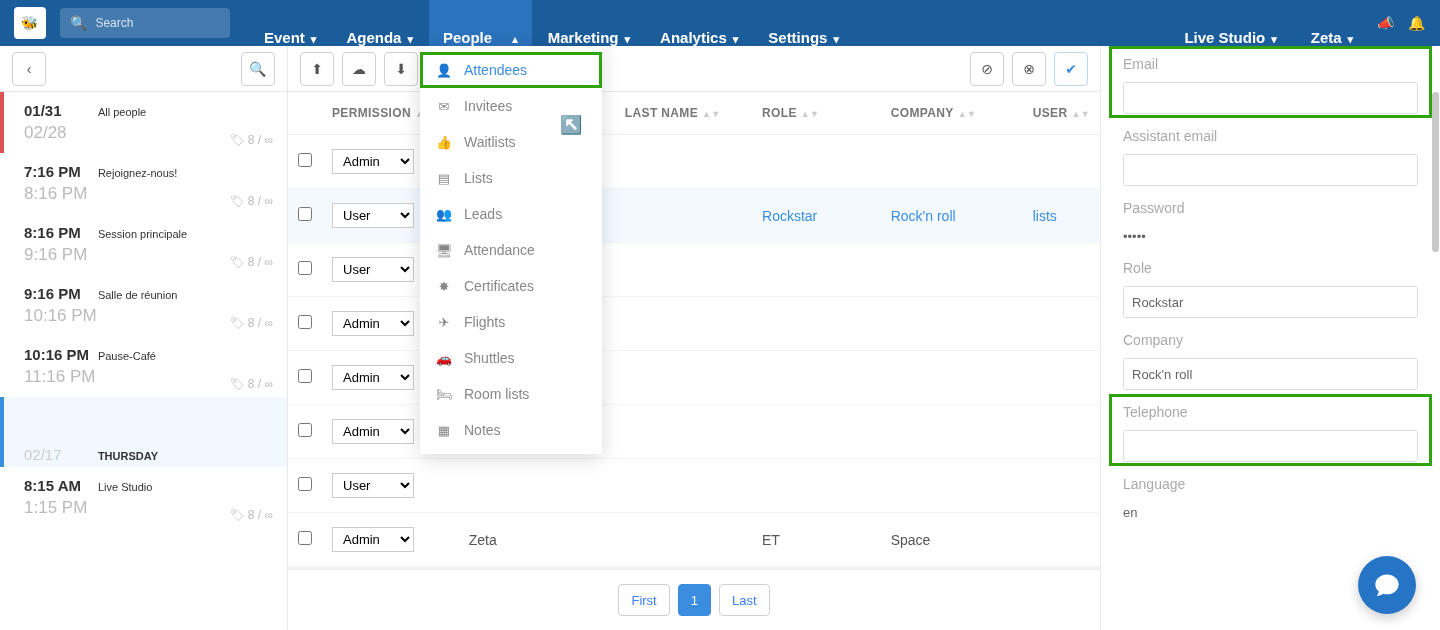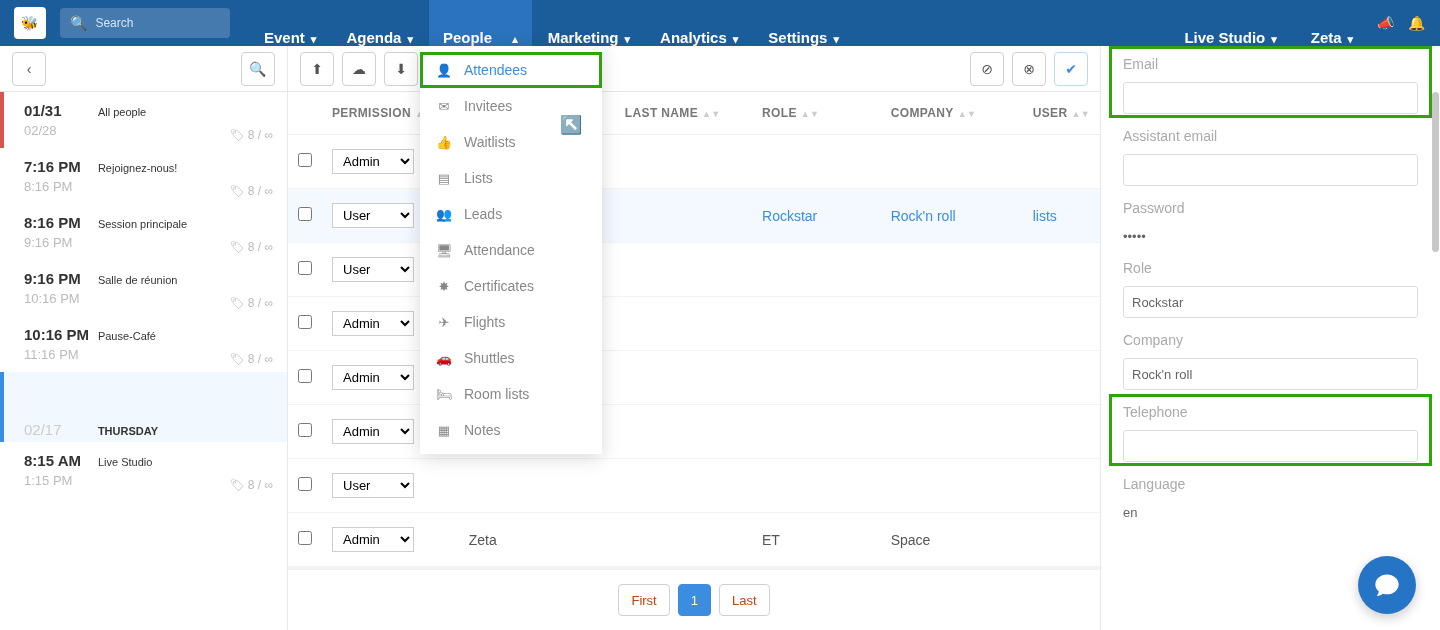--- a/index.html
+++ b/index.html
@@ -21,21 +21,21 @@
 
 
 .body { display: flex; height: calc(630px - 46px); }
 .leftcol { width: 288px; background: #fff; border-right: 1px solid #e8e8e8; overflow: hidden; }
 .leftcol .lrow { padding: 10px 14px 4px 20px; border-left: 4px solid transparent; position:relative;}
 .leftcol .lrow.redb { border-left-color: #d9534f; }
 .leftcol .lrow.blueb { border-left-color: #3b8de0; background:#f2f8ff;}
 .leftcol .lrow .date { color: #333; font-size: 15px; font-weight: 700; display:inline-block; width:70px;}
 .leftcol .lrow .title { color: #333; font-size: 11px; }
 .leftcol .lrow.dim .date { color:#ccc; font-weight:400;margin-top:39px;}
-.leftcol .lrow .time2 { color:#bbb; font-size:13px; padding:4px 0 6px;}
+.leftcol .lrow .time2 { color:#bbb; font-size:17px; padding:4px 0 6px;}
 .leftcol .lrow.head .title{ font-weight:700;}
 .tagcount { position:absolute; right:14px; bottom:6px; color:#bbb; font-size:12px; display:flex; align-items:center; gap:3px;}
 
 .centercol { flex: 1; background: #fff; position: relative; display:flex; flex-direction:column;}
 .rightcol { width: 340px; background: #fff; border-left: 1px solid #e8e8e8; overflow-y: auto; padding: 0 8px;}
 
 
 .ctoolbar { height:46px; border-bottom:1px solid #e6e6e6; display:flex; align-items:center; padding:0 12px; gap:8px; position:relative;}
 .rtoolbar { margin-left:auto; display:flex; gap:8px;}
 
@@ -57,21 +57,21 @@
 
 
 .field { padding:10px 14px 4px;}
 .field.hl { outline:3px solid #2fa40a; outline-offset:-3px;}
 .field label { display:block; color:#aaa; font-size:14px; margin-bottom:10px;}
 .field input { width:100%; height:32px; border:1px solid #ddd; border-radius:3px; padding:0 8px; font-size:13px; color:#666;}
 .scrollbar-r { position:absolute; right:1px; top:92px; width:7px; height:160px; background:#c8c8c8; border-radius:4px;}
 
 
 .pager { display:flex; justify-content:center; gap:8px; padding:14px 0; border-top:1px solid #f0f0f0;}
-.pbtn { height:32px; padding:0 12px; border:1px solid #d0d0d0; border-radius:4px; background:#fff; display:flex; align-items:center; font-size:13px; color:#c2410c; cursor:pointer;}
+.pbtn { height:32px; padding:0 12px; border:1px solid #d0d0d0; border-radius:4px; background:#fff; display:flex; align-items:center; font-size:13px; color:#3b82f6; cursor:pointer;}
 .pbtn.cur { background:#3b8de0; color:#fff; border-color:#3b8de0;}
 
 
 .chatfab { position:absolute; right:24px; bottom:16px; width:58px; height:58px; border-radius:50%; background:#2674c6; display:flex; align-items:center; justify-content:center; box-shadow:0 4px 12px rgba(0,0,0,.2);}
 
 
 .cursor { position:absolute; left:560px; top:114px; z-index:100; font-size:18px; pointer-events:none;}
 
 .hscroll { height:10px; background:#f3f3f3; position:relative;}
 </style>

